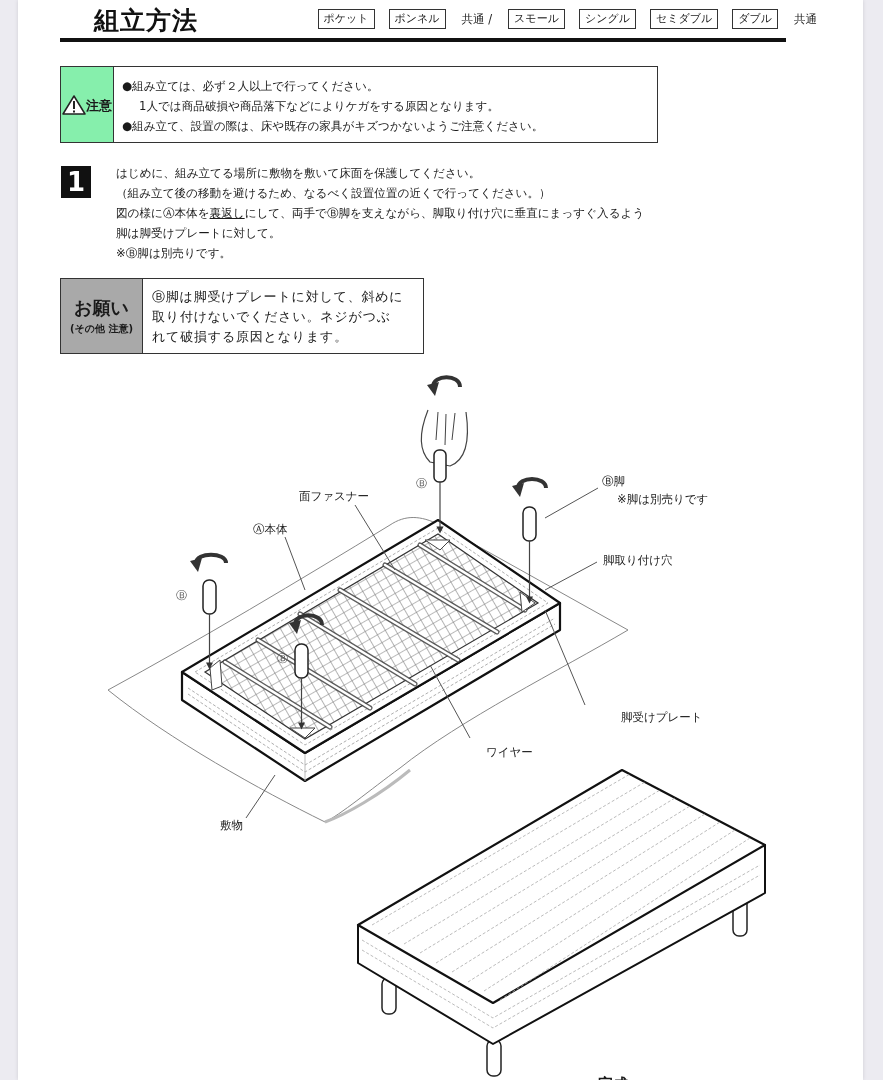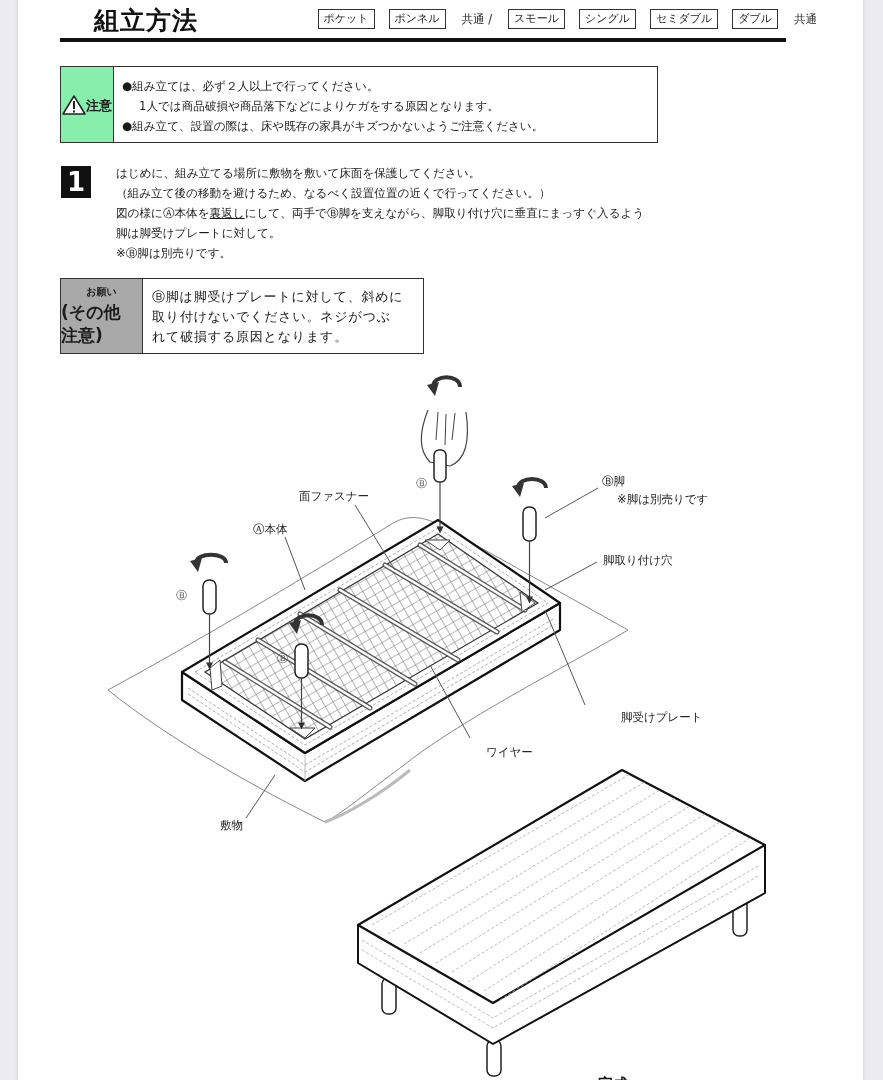--- a/index.html
+++ b/index.html
@@ -18,22 +18,22 @@
                   align-items:center; justify-content:center; font-weight:bold; font-size:13px; }
   .notice-body { padding:9px 0 0 8px; font-size:11.6px; line-height:20px; }
   .notice-body .indent { padding-left:17px; }
   .step-num { left:61px; top:166px; width:30px; height:32px; background:#111; color:#fff; font-size:26px;
               font-weight:bold; text-align:center; line-height:32px; }
   .step-text { left:116px; top:163px; font-size:11.6px; line-height:20px; width:690px; }
   .underline { text-decoration:underline; }
   .request { left:60px; top:278px; width:362px; height:74px; border:1.5px solid #333; display:flex; }
   .request-label { width:81px; background:#a9a9a9; border-right:1.5px solid #333; display:flex; flex-direction:column;
                    align-items:center; justify-content:center; font-weight:bold; }
-  .request-label .l1 { font-size:10px; }
-  .request-label .l2 { font-size:17px; margin-top:2px; }
+  .request-label .l1 { font-size:18px; }
+  .request-label .l2 { font-size:10px; margin-top:2px; }
   .request-body { padding:8px 0 0 9px; font-size:13px; line-height:20px; letter-spacing:0.8px; }
   .lbl { font-size:11.5px; color:#222; white-space:nowrap; }
   .lbl-b { font-size:11px; color:#555; }
   .done { left:598px; top:1043px; font-size:15px; font-weight:bold;margin-top:32px; }
   svg.illu { position:absolute; left:0; top:0; }
 </style>
 </head>
 <body>
 
 <div class="page"></div>

